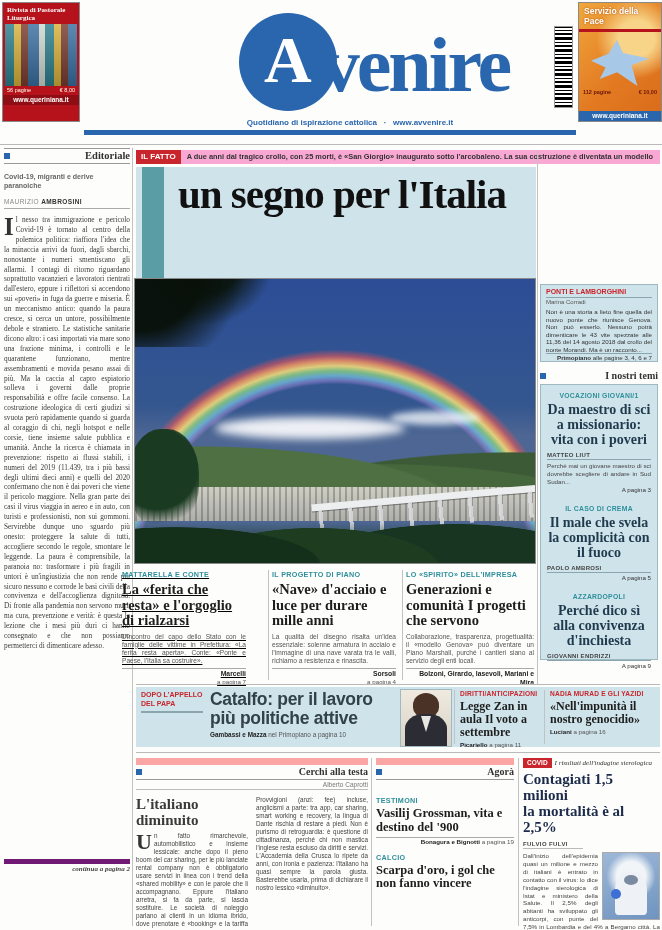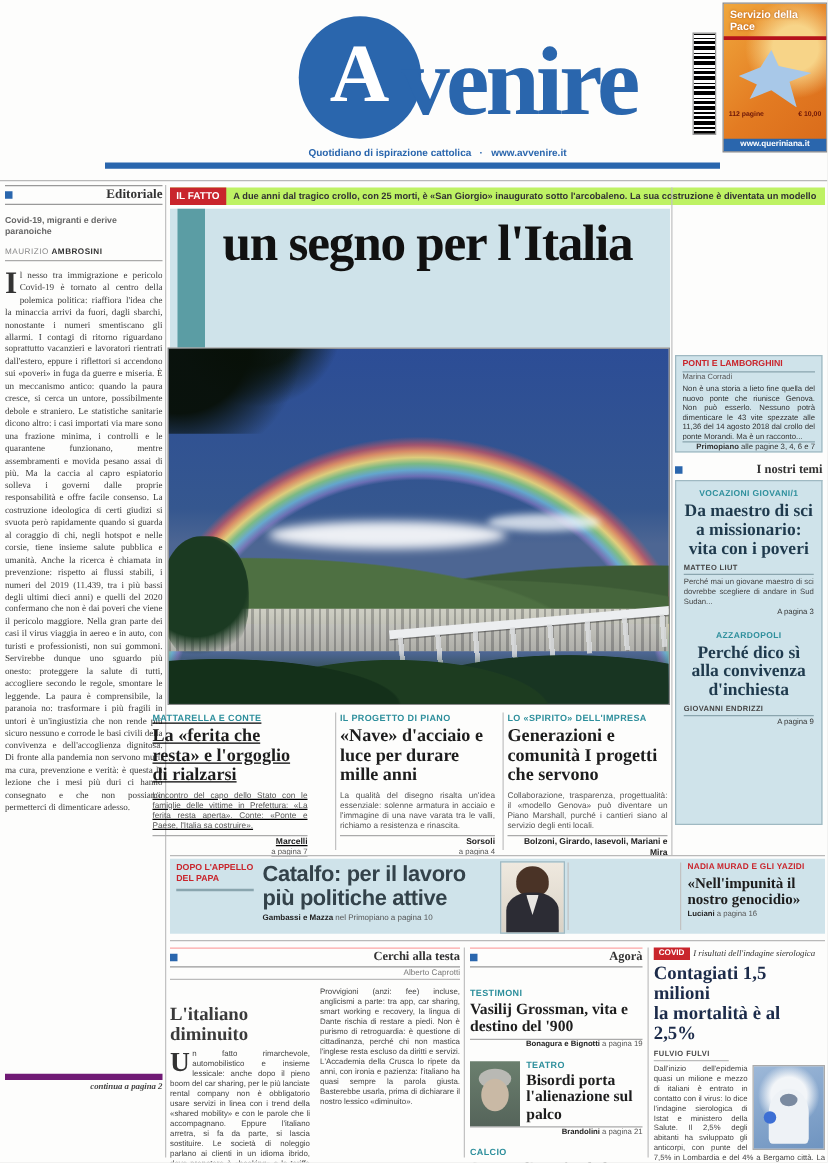--- a/index.html
+++ b/index.html
@@ -54,21 +54,21 @@
   .sechead b{font:700 10.5px/12px "Liberation Serif",serif;color:#333;}
   .edkicker{font:700 7px/9px "Liberation Sans",sans-serif;color:#666;margin-top:8px;}
   .edtitle{font:700 15.5px/16.5px "Liberation Serif",serif;color:#2b2b2b;margin-top:4px;letter-spacing:.2px;}
   .edauthor{border-bottom:1px solid #aaa;margin-top:8px;padding-bottom:2px;font:400 6.5px/8px "Liberation Sans",sans-serif;color:#888;letter-spacing:.4px;}
   .edauthor b{color:#333;}
   .edbody{font:400 7.3px/9.9px "Liberation Serif",serif;color:#3b3b3b;text-align:justify;margin-top:6px;height:640px;overflow:hidden;}
   .drop{float:left;font:700 25px/21px "Liberation Serif",serif;color:#333;margin:1px 2px 0 0;}
   .edmore{border-top:5px solid #701a75;margin-top:4px;font:italic 700 7px/11px "Liberation Serif",serif;color:#444;text-align:right;}
 
   
-  .fattorow{left:136px;top:150px;width:524px;height:14px;background:#bef264;display:flex;}
+  .fattorow{left:136px;top:150px;width:524px;height:14px;background:#f9a8d4;display:flex;}
   .fattolabel{background:#c9252c;color:#fff;font:700 8px/14px "Liberation Sans",sans-serif;padding:0 5px;flex:none;}
   .fattokicker{font:700 7.4px/14px "Liberation Sans",sans-serif;color:#333;padding-left:6px;white-space:nowrap;overflow:hidden;}
   .headpanel{left:136px;top:167px;width:400px;height:111px;background:#cfe3ea;}
   .tealband{position:absolute;left:6px;top:0;width:22px;height:111px;background:#5b9da4;}
   .bighead{position:absolute;left:42px;top:2px;font:900 41px/51px "Liberation Serif",serif;color:#111;letter-spacing:-1px;}
 
   
   .photo{left:134px;top:278px;width:400px;height:284px;overflow:hidden;border:1px solid #888;
      background:linear-gradient(180deg,#2c4d96 0%,#35578f 45%,#4d6693 55%);}
   .rainbow{position:absolute;left:-35px;top:68px;width:470px;height:470px;border-radius:50%;
@@ -128,25 +128,25 @@
   .stripphoto{position:absolute;left:264px;top:2px;width:50px;height:56px;background:linear-gradient(#efe9df,#d9d2c6);overflow:hidden;border:1px solid #9fb9c2;}
   .hair{position:absolute;left:12px;top:3px;width:26px;height:24px;border-radius:50% 50% 40% 40%;background:#4a3326;}
   .jacket{position:absolute;left:4px;top:24px;width:42px;height:32px;border-radius:45% 45% 0 0;background:#2c2c34;}
   .shirt{position:absolute;left:20px;top:26px;width:10px;height:16px;background:#e8e6e2;clip-path:polygon(0 0,100% 0,50% 100%);}
   .stripcell .k{font:700 6.6px/8px "Liberation Sans",sans-serif;color:#c9252c;letter-spacing:.2px;}
   .stripcell h4{margin:2px 0 0;font:700 12px/13px "Liberation Serif",serif;color:#1d1d1d;}
   .stripcell .byl{font:400 6.2px/8px "Liberation Sans",sans-serif;color:#555;margin-top:2px;}
   .stripcell .byl b{color:#222;}
 
   
-  .rubhead{display:flex;justify-content:space-between;align-items:center;border-top:1px solid #fca5a5;border-bottom:1px solid #999;padding:1px 0;}
+  .rubhead{display:flex;justify-content:space-between;align-items:center;border-top:7px solid #fca5a5;border-bottom:1px solid #999;padding:1px 0;}
   .rubhead b{font:700 10px/12px "Liberation Serif",serif;color:#333;}
   .rubauthor{font:400 6.5px/9px "Liberation Sans",sans-serif;color:#777;text-align:right;border-bottom:1px solid #bbb;}
   .capr{left:136px;top:758px;width:232px;}
-  .caprtitle{font:700 15px/16px "Liberation Serif",serif;color:#3a3a3a;margin:20px 0 4px;}
+  .caprtitle{font:700 15px/16px "Liberation Serif",serif;color:#3a3a3a;margin:6px 0 4px;}
   .caprcols{display:flex;gap:8px;}
   .caprcols .c{width:112px;font:400 6.3px/8px "Liberation Sans",sans-serif;color:#444;text-align:justify;height:118px;overflow:hidden;}
   .dropU{float:left;font:700 22px/19px "Liberation Serif",serif;color:#333;margin:0 2px 0 0;}
 
   .agora{left:376px;top:758px;width:138px;}
   .ag-item h4{margin:2px 0 0;font:700 12.5px/13.5px "Liberation Serif",serif;color:#1d1d1d;}
   .ag-byl{border-top:1px solid #aaa;margin-top:3px;font:400 6.2px/8.5px "Liberation Sans",sans-serif;color:#555;text-align:right;}
   .ag-byl b{color:#222;}
   .agphoto{float:left;width:40px;height:52px;margin:2px 5px 2px 0;background:linear-gradient(#6b7f6e,#55645a);position:relative;overflow:hidden;}
   .agface{position:absolute;left:9px;top:14px;width:22px;height:26px;border-radius:50%;background:#c9b9a5;}
@@ -163,20 +163,29 @@
      background:radial-gradient(circle at 50% 35%,#f2f5f8 0 28%,transparent 48%),linear-gradient(160deg,#9db8d8,#6f94c0);}
   .suit{position:relative;left:12px;top:18px;width:32px;height:44px;border-radius:45% 45% 10% 10%;background:#eef2f6;}
   .visor{position:absolute;left:9px;top:4px;width:14px;height:10px;border-radius:50%;background:#7a8aa0;}
   .glove{position:absolute;left:-4px;top:18px;width:10px;height:10px;border-radius:50%;background:#3d6fd4;}
 </style>
 </head>
 <body>
 
 <div class="page">
 
+  <div class="abs ad-left">
+    <div class="t">Rivista di Pastorale Liturgica</div>
+    <div class="mosaic"></div>
+    <div class="meta">
+      <span>56 pagine</span>
+      <span>€ 8,00</span>
+    </div>
+    <div class="url">www.queriniana.it</div>
+  </div>
 
 
   <div class="abs logo">
     <div class="disc">
         <span>A</span>
       </div>
     <div class="rest">venire</div>
   </div>
   <div class="abs tagline">
     <span>Quotidiano di ispirazione cattolica</span>
@@ -282,40 +291,53 @@
   </div>
   <div class="abs temibox">
     <div class="temi-item">
       <div class="k">VOCAZIONI GIOVANI/1</div>
       <h4>Da maestro di sci a missionario: vita con i poveri</h4>
       <div class="au">MATTEO LIUT</div>
       <div class="tx">Perché mai un giovane maestro di sci dovrebbe scegliere di andare in Sud Sudan...</div>
       <div class="pg">A pagina 3</div>
     </div>
     <div class="temi-item" style="margin-top:10px;">
+      <div class="k">IL CASO DI CREMA</div>
+      <h4>Il male che svela la complicità con il fuoco</h4>
+      <div class="au">PAOLO AMBROSI</div>
+      <div class="pg">A pagina 5</div>
+    </div>
+    <div class="temi-item" style="margin-top:10px;">
       <div class="k">AZZARDOPOLI</div>
       <h4>Perché dico sì alla convivenza d'inchiesta</h4>
       <div class="au">GIOVANNI ENDRIZZI</div>
       <div class="pg">A pagina 9</div>
     </div>
   </div>
 
   <div class="hline" style="left:136px;top:684px;width:524px;"></div>
   <div class="abs strip">
     <div class="papalbl">DOPO L'APPELLO DEL PAPA</div>
     <div class="catalfohead">Catalfo: per il lavoro più politiche attive</div>
     <div class="catalfobyl">
       <b>Gambassi e Mazza</b><span> nel Primopiano a pagina 10</span>
     </div>
     <div class="stripphoto">
       <div class="hair"></div>
       <div class="jacket"></div>
       <div class="shirt"></div>
     </div>
     <div class="vline" style="left:318px;top:3px;height:54px;"></div>
+    <div class="abs stripcell" style="left:324px;top:3px;width:84px;">
+      <div class="k">DIRITTI/ANTICIPAZIONI</div>
+      <h4>Legge Zan in aula Il voto a settembre</h4>
+      <div class="byl">
+        <b>Picariello</b><span> a pagina 11</span>
+      </div>
+    </div>
     <div class="vline" style="left:408px;top:3px;height:54px;"></div>
     <div class="abs stripcell" style="left:414px;top:3px;width:104px;">
       <div class="k">NADIA MURAD E GLI YAZIDI</div>
       <h4>«Nell'impunità il nostro genocidio»</h4>
       <div class="byl">
         <b>Luciani</b><span> a pagina 16</span>
       </div>
     </div>
   </div>
   <div class="hline" style="left:136px;top:752px;width:524px;"></div>
@@ -344,31 +366,20 @@
       <span class="sq"></span>
       <b>Agorà</b>
     </div>
     <div class="ag-item" style="margin-top:16px;">
       <div class="kick">TESTIMONI</div>
       <h4>Vasilij Grossman, vita e destino del '900</h4>
       <div class="ag-byl">
         <b>Bonagura e Bignotti</b><span> a pagina 19</span>
       </div>
     </div>
-    <div class="ag-item" style="margin-top:6px;">
-      <div class="agphoto">
-        <div class="aghair"></div>
-        <div class="agface"></div>
-      </div>
-      <div class="kick">TEATRO</div>
-      <h4>Bisordi porta l'alienazione sul palco</h4>
-      <div class="ag-byl">
-        <b>Brandolini</b><span> a pagina 21</span>
-      </div>
-    </div>
     <div class="ag-item" style="margin-top:6px;clear:both;">
       <div class="kick">CALCIO</div>
       <h4>Scarpa d'oro, i gol che non fanno vincere</h4>
 
     </div>
   </div>
 
   <div class="vline" style="left:518px;top:758px;height:168px;"></div>
 
   <div class="abs covid">

